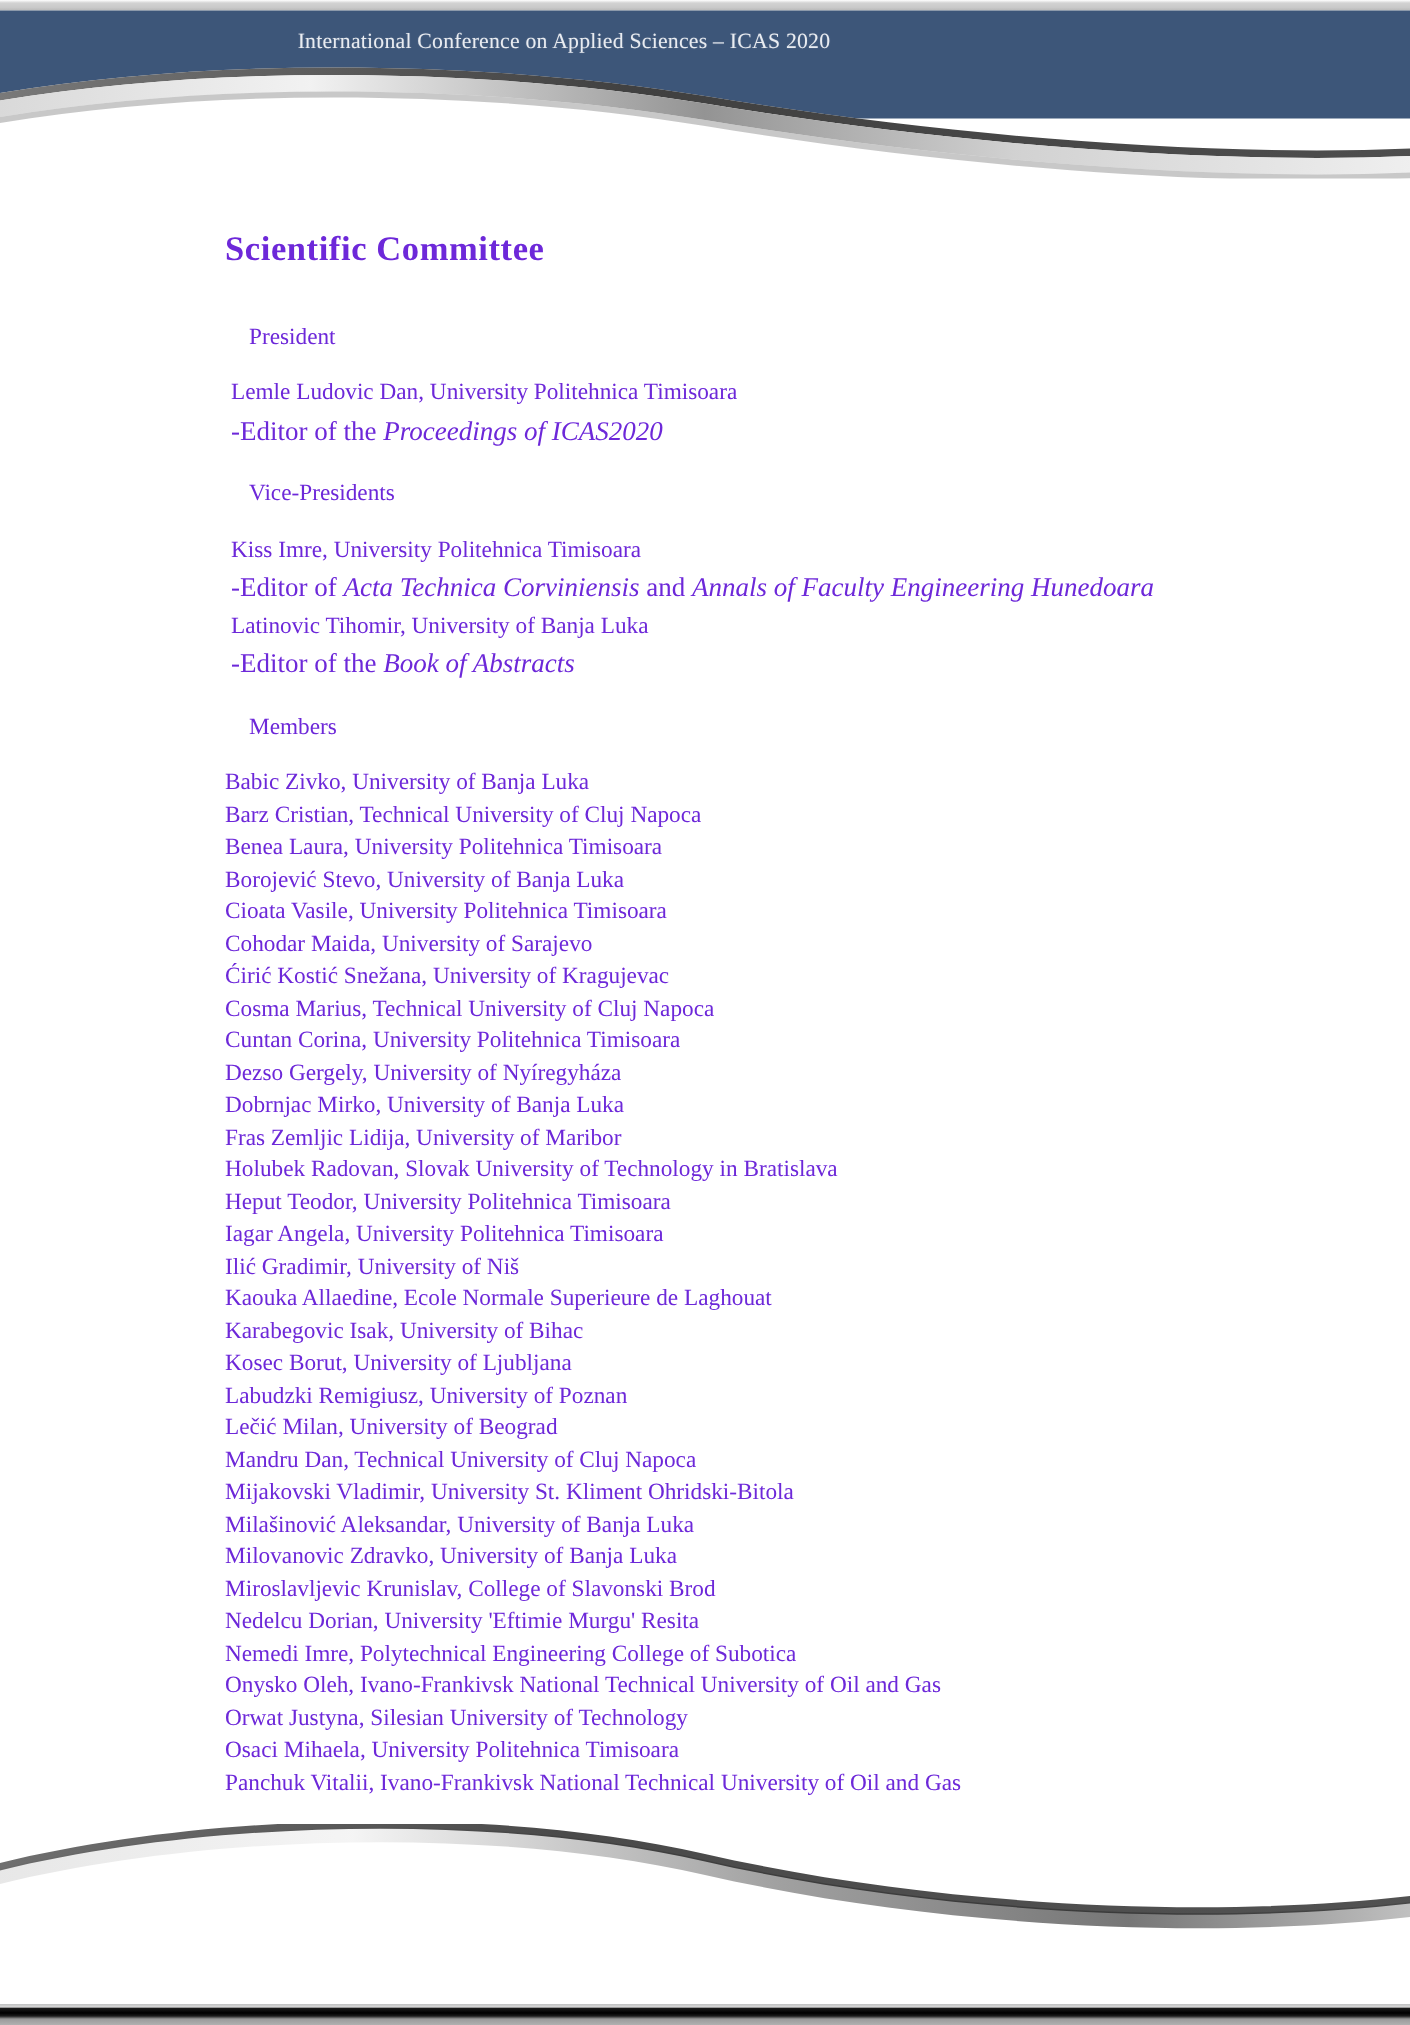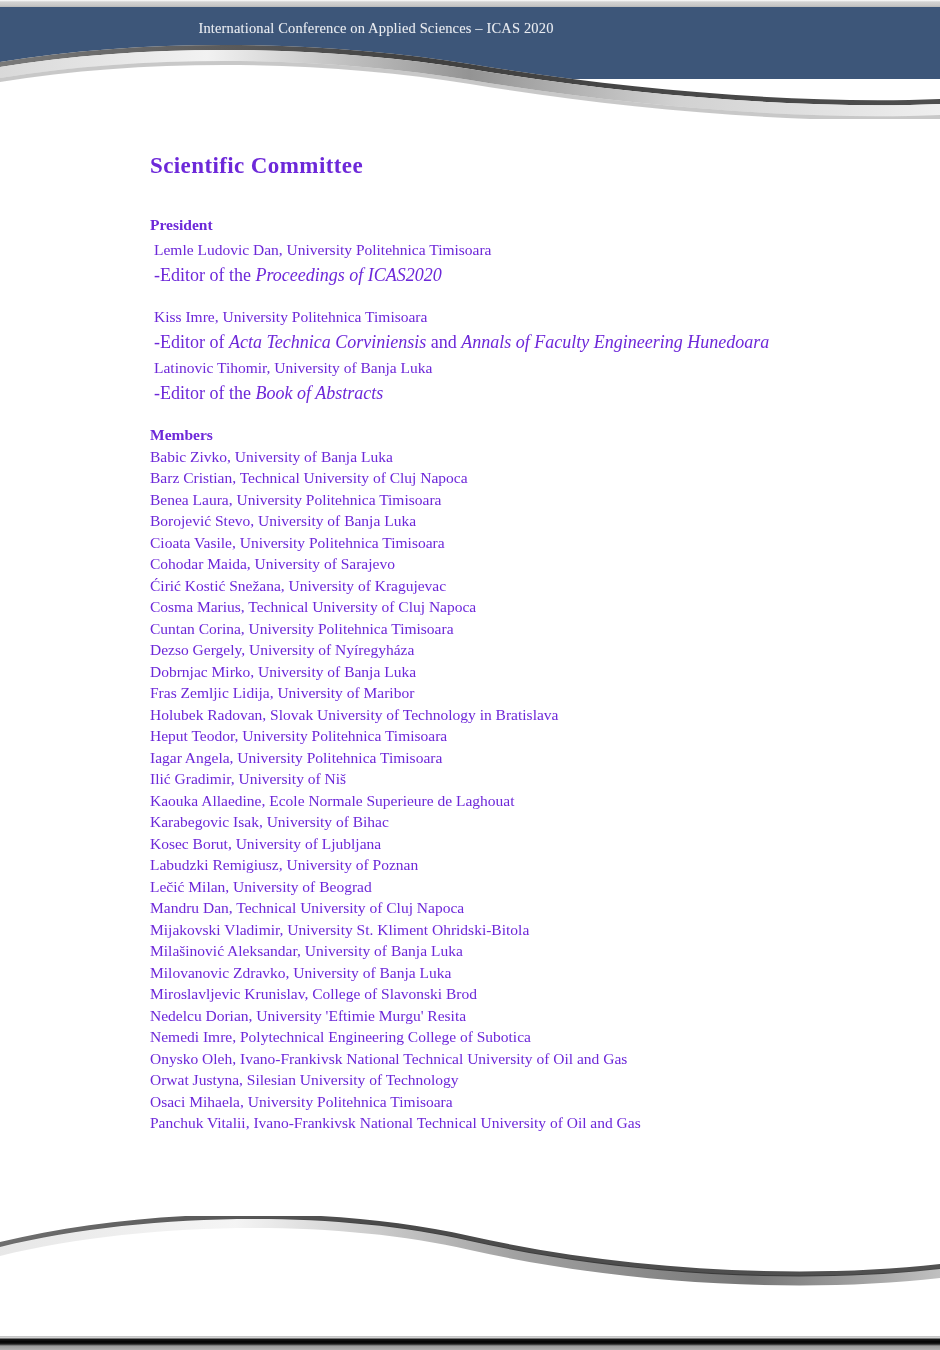--- a/index.html
+++ b/index.html
@@ -81,23 +81,23 @@
   .doc-title {
     font-size: 23px;
     font-weight: bold;
     letter-spacing: 0.4px;
     margin: 0 0 34px 0;
     line-height: 1.2;
   }
   .section { margin-bottom: 20px; }
   .section-heading {
     font-size: 15.5px;
-    font-weight: bold;
-    line-height: 21.5px;
-    margin: 0;
+    font-weight: normal;
+    line-height: 21.5px;
+    margin: 16px;
   }
   .entry-line {
     font-size: 15.5px;
     line-height: 21.5px;
     margin: 4px;
     white-space: nowrap;
   }
   .entry-note {
     font-size: 18px;
     line-height: 21.5px;
@@ -152,20 +152,21 @@
 
     <h1 class="doc-title">Scientific Committee</h1>
 
     <div class="section">
       <p class="section-heading">President</p>
       <p class="entry-line">Lemle Ludovic Dan, University Politehnica Timisoara</p>
       <p class="entry-note"><span class="dash">-Editor of the </span><em>Proceedings of ICAS2020</em></p>
     </div>
 
     <div class="section">
+      <p class="section-heading">Vice-Presidents</p>
       <p class="entry-line">Kiss Imre, University Politehnica Timisoara</p>
       <p class="entry-note"><span class="dash">-Editor of </span><em>Acta Technica Corviniensis</em><span> and </span><em>Annals of Faculty Engineering Hunedoara</em></p>
       <p class="entry-line">Latinovic Tihomir, University of Banja Luka</p>
       <p class="entry-note"><span class="dash">-Editor of the </span><em>Book of Abstracts</em></p>
     </div>
 
     <div class="section">
       <p class="section-heading">Members</p>
       <ul class="members-list" id="members-list">
           <li>Babic Zivko, University of Banja Luka</li>

